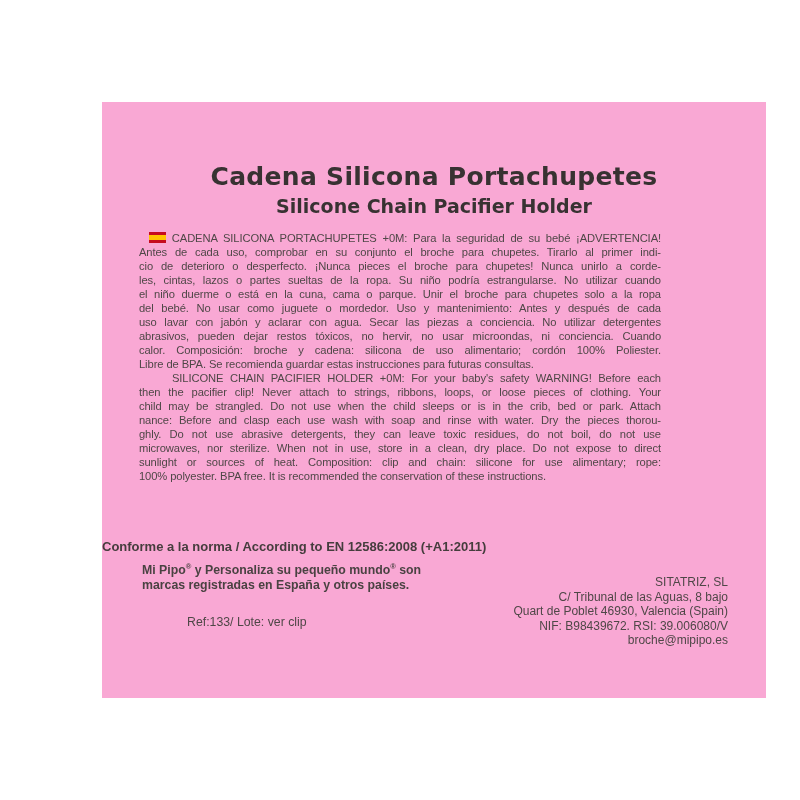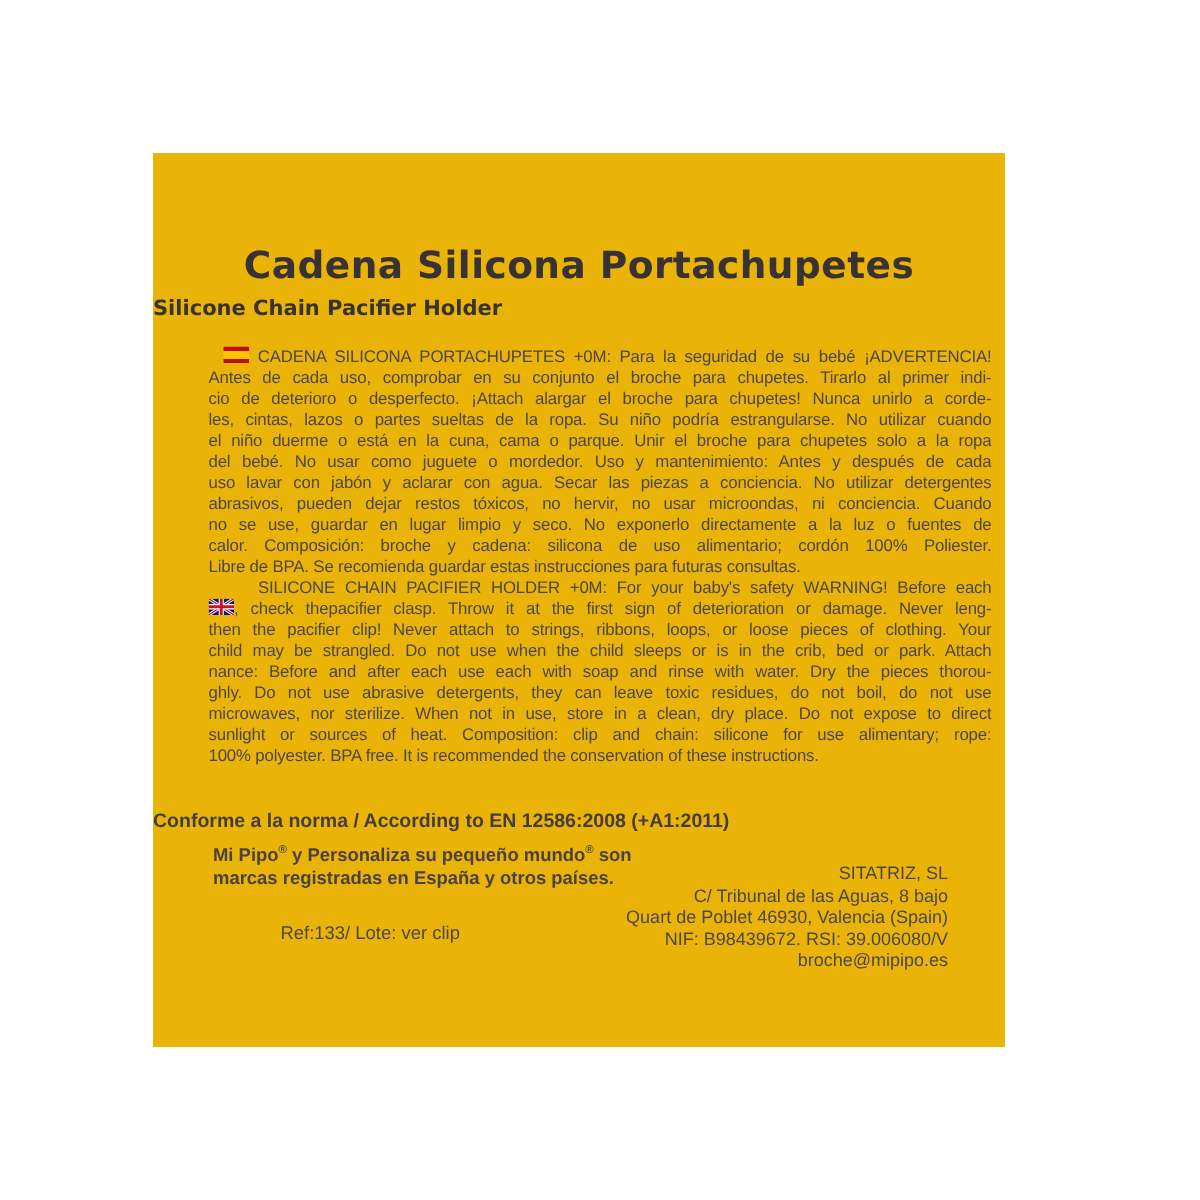--- a/index.html
+++ b/index.html
@@ -5,35 +5,36 @@
   html, body {
     margin: 0; padding: 0;
     width: 800px; height: 800px;
     background: #ffffff;
     font-family: "Liberation Sans", sans-serif;
     overflow: hidden;
   }
   .canvas { position: relative; width: 800px; height: 800px; background: #ffffff; }
   .label-box {
     position: absolute; left: 102px; top: 102px;
-    width: 568px; height: 596px;
-    background: #eab308;
+    width: 664px; height: 596px;
+    background: #f9a8d4;
     color: #4f4747;
   }
   .title {
     position: absolute; top: 60px; left: 0; width: 100%;
     text-align: center;
     font-family: "DejaVu Sans", sans-serif;
     font-weight: 700; font-size: 25px; line-height: 30px;
     color: #383232; letter-spacing: 0.3px;
   }
   .subtitle {
     position: absolute; top: 96px; left: 0; width: 100%;
+    text-align: center;
     font-family: "DejaVu Sans", sans-serif;
-    font-weight: 700; font-size: 14px; line-height: 17px;
+    font-weight: 700; font-size: 19px; line-height: 17px;
     color: #383232;
   }
   .body-text {
     position: absolute; top: 129px; left: 37px; width: 522px;
     font-size: 11.2px; line-height: 14px;
     letter-spacing: -0.1px;
     color: #4f4747;
   }
   .jline {
     height: 14px; overflow: hidden;
@@ -78,40 +79,32 @@
 </head>
 <body>
 
 <div class="canvas">
   <div class="label-box">
     <div class="title">Cadena Silicona Portachupetes</div>
     <div class="subtitle">Silicone Chain Pacifier Holder</div>
     <div class="body-text" id="instructions">
         <div class="jline" style="text-indent: 10px;"><span class="flag flag-es"></span> CADENA SILICONA PORTACHUPETES +0M: Para la seguridad de su bebé ¡ADVERTENCIA!</div>
         <div class="jline">Antes de cada uso, comprobar en su conjunto el broche para chupetes. Tirarlo al primer indi-</div>
-        <div class="jline">cio de deterioro o desperfecto. ¡Attach alargar el broche para chupetes! Nunca unirlo a corde-</div>
+        <div class="jline">cio de deterioro o desperfecto. ¡Nunca pieces el broche para chupetes! Nunca unirlo a corde-</div>
         <div class="jline">les, cintas, lazos o partes sueltas de la ropa. Su niño podría estrangularse. No utilizar cuando</div>
         <div class="jline">el niño duerme o está en la cuna, cama o parque. Unir el broche para chupetes solo a la ropa</div>
         <div class="jline">del bebé. No usar como juguete o mordedor. Uso y mantenimiento: Antes y después de cada</div>
         <div class="jline">uso lavar con jabón y aclarar con agua. Secar las piezas a conciencia. No utilizar detergentes</div>
         <div class="jline">abrasivos, pueden dejar restos tóxicos, no hervir, no usar microondas, ni conciencia. Cuando</div>
-        <div class="jline">no se use, guardar en lugar limpio y seco. No exponerlo directamente a la luz o fuentes de</div>
         <div class="jline">calor. Composición: broche y cadena: silicona de uso alimentario; cordón 100% Poliester.</div>
         <div class="jline last">Libre de BPA. Se recomienda guardar estas instrucciones para futuras consultas.</div>
         <div class="jline" style="text-indent: 33px;">SILICONE CHAIN PACIFIER HOLDER +0M: For your baby's safety WARNING! Before each</div>
-        <div class="jline"><svg class="flag flag-gb" viewBox="0 0 60 36" preserveAspectRatio="none">
-            <rect width="60" height="36" fill="#012169"></rect>
-            <path d="M0,0 L60,36 M60,0 L0,36" stroke="#ffffff" stroke-width="7"></path>
-            <path d="M0,0 L60,36 M60,0 L0,36" stroke="#c8102e" stroke-width="3"></path>
-            <path d="M30,0 V36 M0,18 H60" stroke="#ffffff" stroke-width="12"></path>
-            <path d="M30,0 V36 M0,18 H60" stroke="#c8102e" stroke-width="7"></path>
-          </svg>, check thepacifier clasp. Throw it at the first sign of deterioration or damage. Never leng-</div>
         <div class="jline">then the pacifier clip! Never attach to strings, ribbons, loops, or loose pieces of clothing. Your</div>
         <div class="jline">child may be strangled. Do not use when the child sleeps or is in the crib, bed or park. Attach</div>
-        <div class="jline">nance: Before and after each use each with soap and rinse with water. Dry the pieces thorou-</div>
+        <div class="jline">nance: Before and clasp each use wash with soap and rinse with water. Dry the pieces thorou-</div>
         <div class="jline">ghly. Do not use abrasive detergents, they can leave toxic residues, do not boil, do not use</div>
         <div class="jline">microwaves, nor sterilize. When not in use, store in a clean, dry place. Do not expose to direct</div>
         <div class="jline">sunlight or sources of heat. Composition: clip and chain: silicone for use alimentary; rope:</div>
         <div class="jline last">100% polyester. BPA free. It is recommended the conservation of these instructions.</div>
       </div>
     <div class="standard">Conforme a la norma / According to EN 12586:2008 (+A1:2011)</div>
     <div class="trademark" id="trademark">
         <div>Mi Pipo<sup>®</sup> y Personaliza su pequeño mundo<sup>®</sup> son</div>
         <div>marcas registradas en España y otros países.</div>
       </div>

